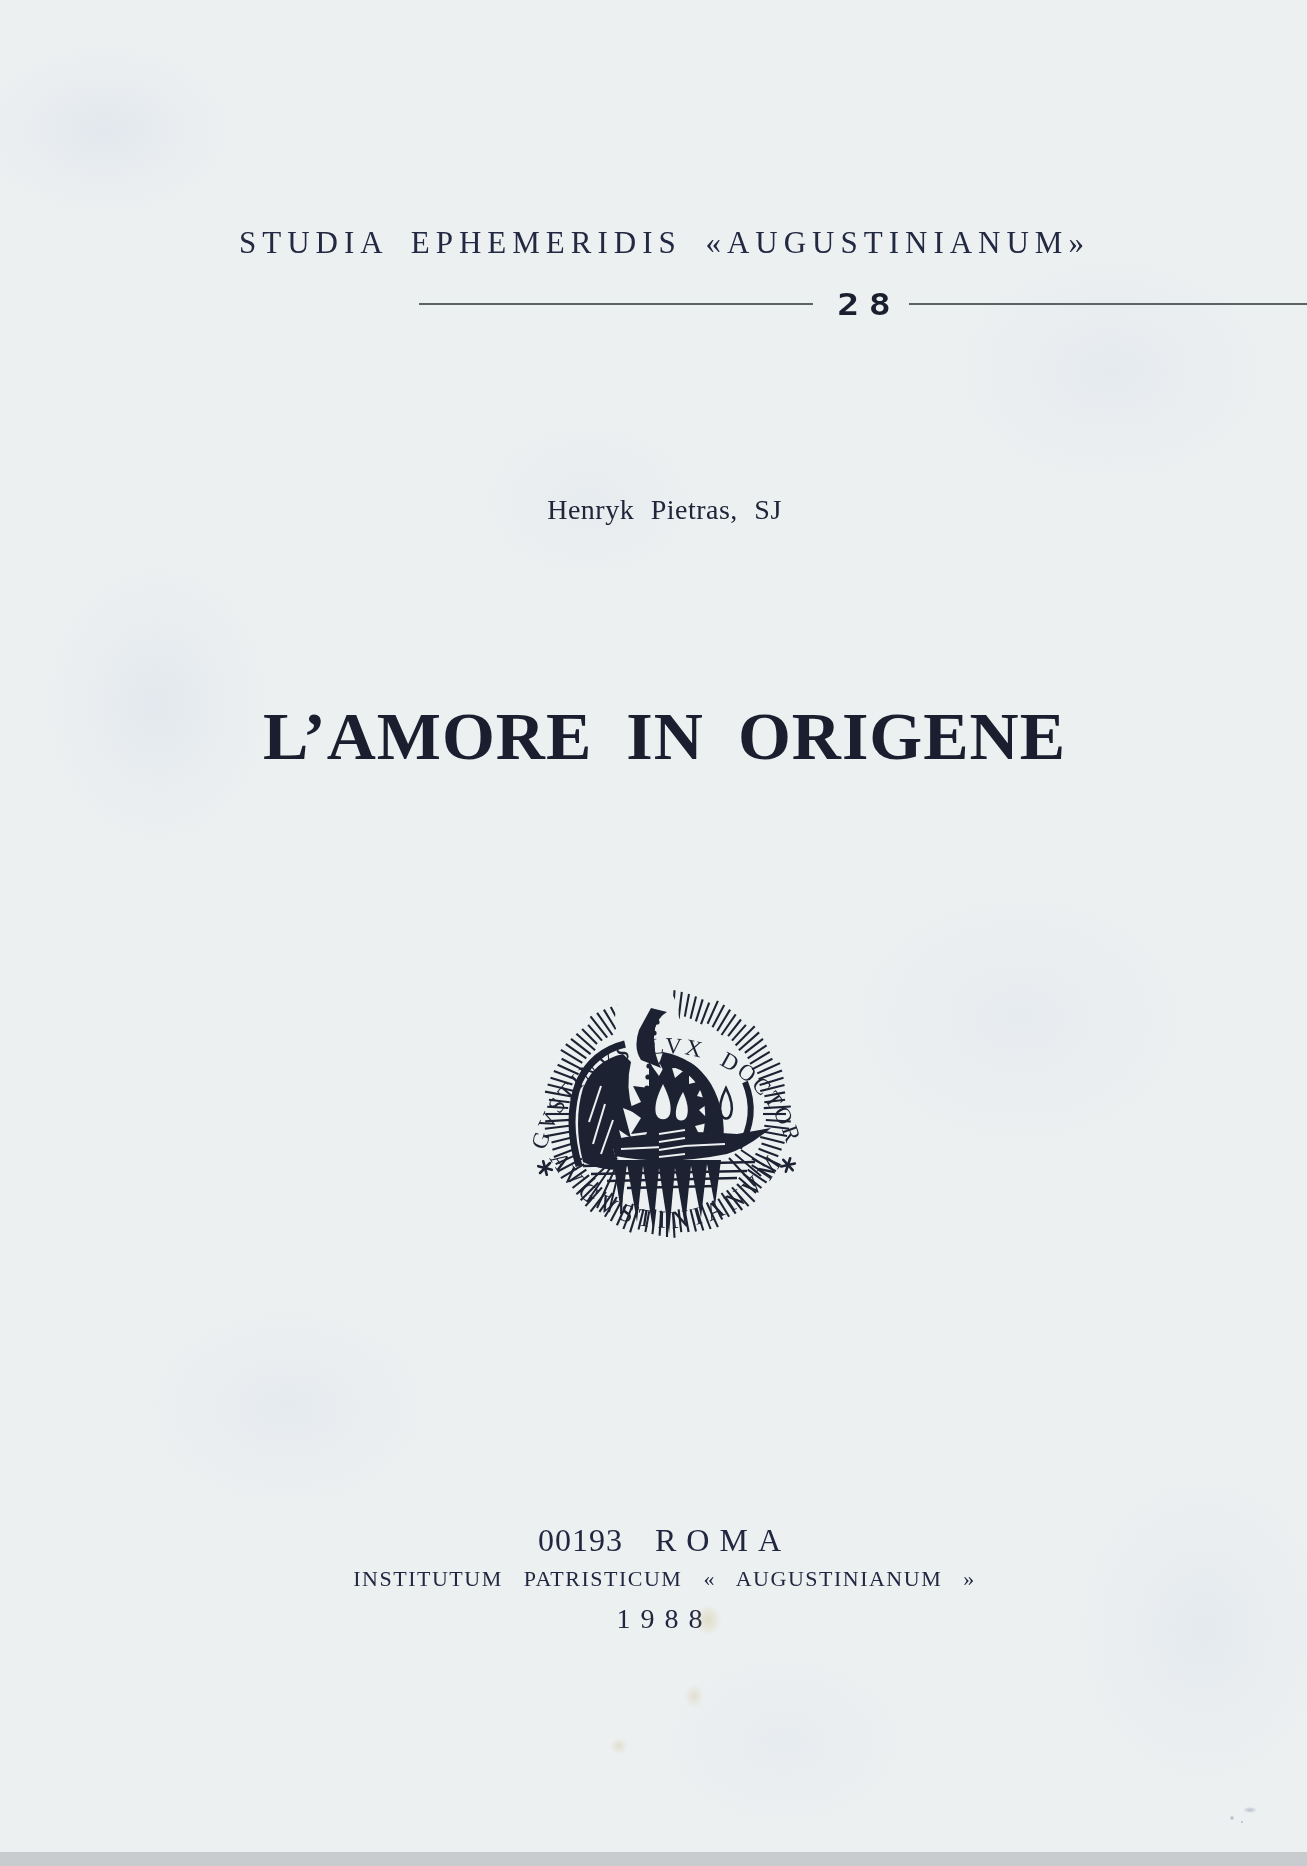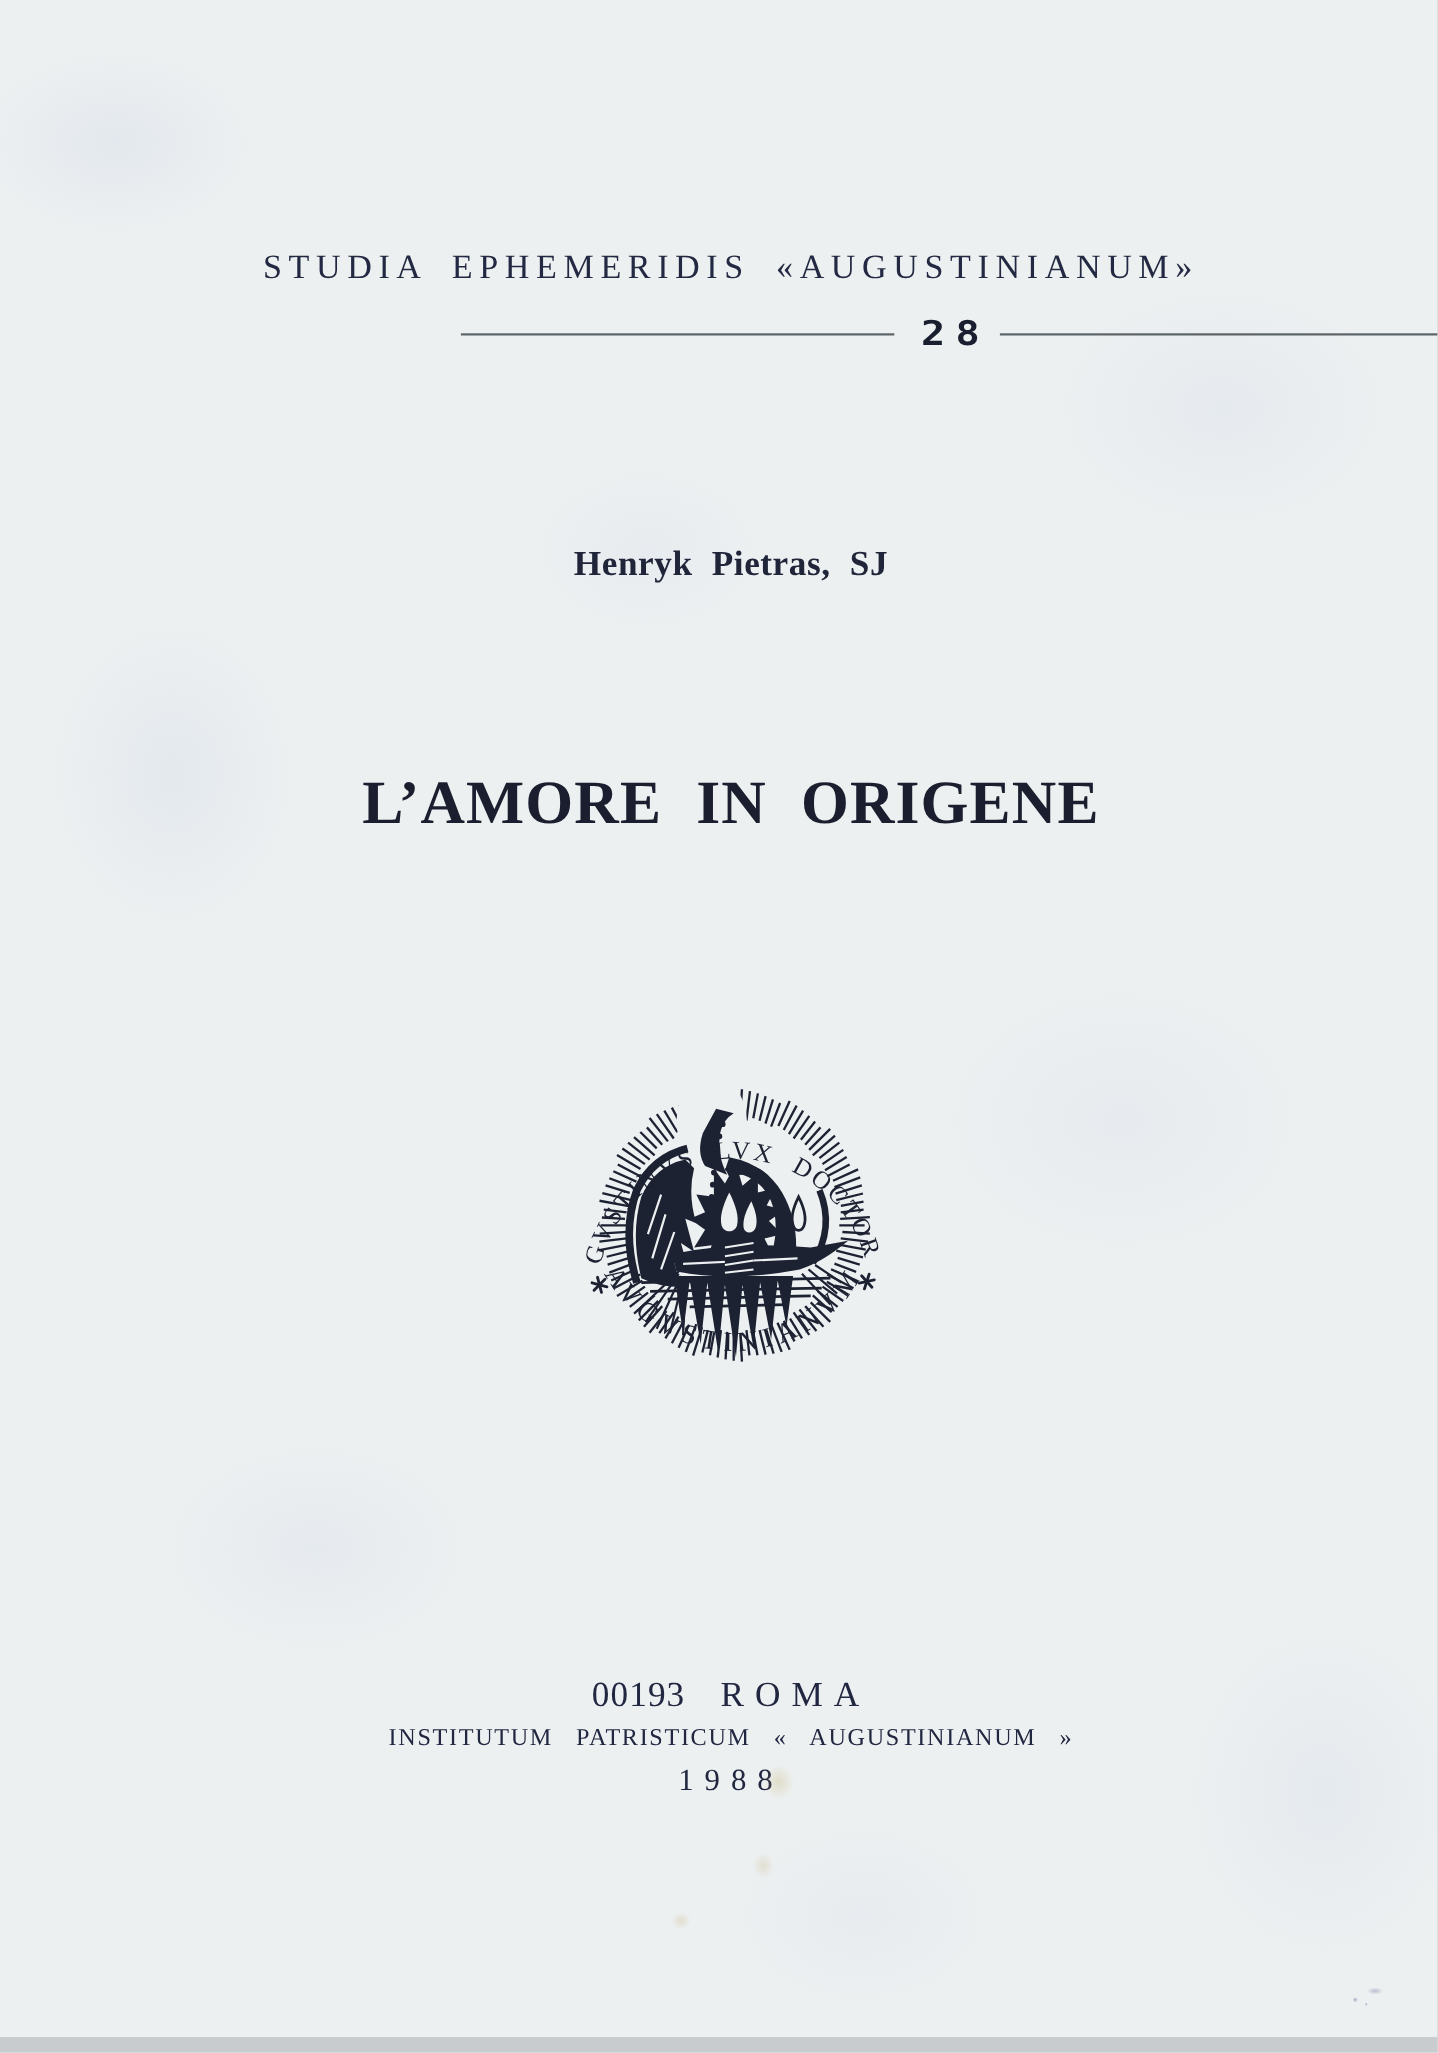--- a/index.html
+++ b/index.html
@@ -41,25 +41,25 @@
   .rule-left{width:394px;}
   .rule-right{width:398px;}
   .series-number{
     font-family:"DejaVu Sans Mono",monospace;
     font-size:31px;font-weight:700;letter-spacing:8px;
     margin:0 14px 0 29px;
     transform:scaleX(1.18);transform-origin:center;
     line-height:1;color:#1a1f30;
   }
   .author{
-    top:496px;font-size:32px;font-weight:bold;
+    top:496px;font-size:28px;font-weight:normal;
     letter-spacing:.5px;word-spacing:9px;color:#20253a;
   }
   .book-title{
-    top:702px;margin:0;font-size:56px;font-weight:bold;
+    top:702px;margin:0;font-size:68px;font-weight:bold;
     letter-spacing:1px;word-spacing:16px;color:#1a1e2e;
   }
 
   .seal{position:absolute;left:507px;top:954px;width:320px;height:320px;}
   .seal text{
     font-family:"Liberation Serif","DejaVu Serif",serif;
     fill:var(--ink);
   }
   .arc-top{font-size:23px;letter-spacing:2.5px;word-spacing:9px;}
   .arc-bottom{font-size:25px;letter-spacing:6px;}

